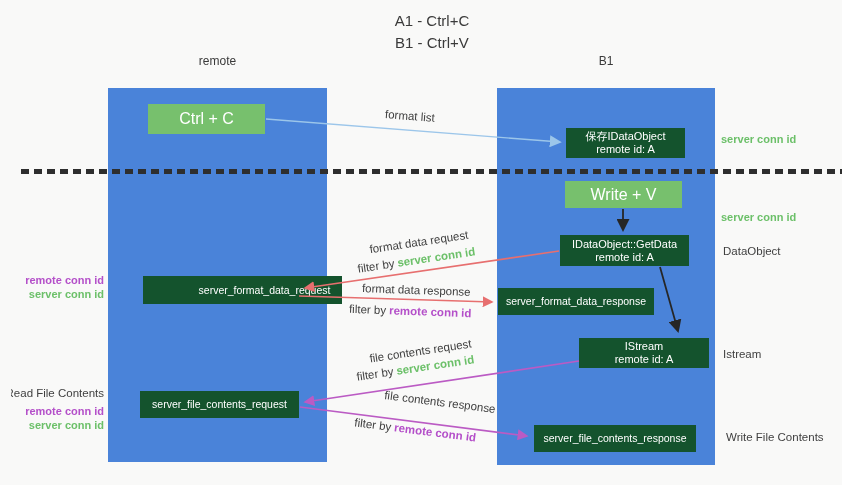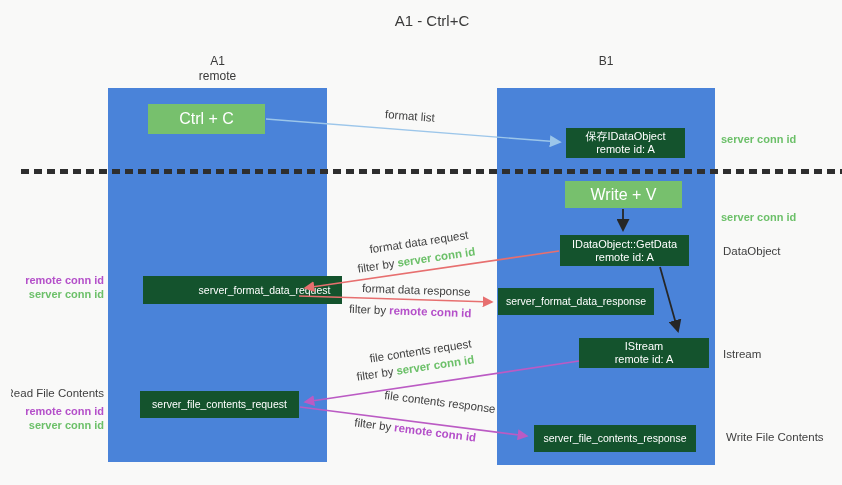--- a/index.html
+++ b/index.html
@@ -29,24 +29,24 @@
   .rlbl { position:absolute; z-index:5; font-size:11.5px; white-space:nowrap; color:#3f3f3f; }
   .rlbl.bold-green { color:#6cc069; font-weight:bold; font-size:11px; }
 </style>
 </head>
 <body>
 
 <div class="stage">
 
   <div class="title">
     <div>A1 - Ctrl+C</div>
+    <div>B1 - Ctrl+V</div>
   </div>
 
   <div class="colhead" style="left:97px;width:219px;">
-    <div>A1</div>
     <div>remote</div>
   </div>
   <div class="colhead" style="left:486px;width:218px;">
     <div>B1</div>
   </div>
 
   <div class="col" style="left:97px;top:88px;width:219px;height:374px;"></div>
   <div class="col" style="left:486px;top:88px;width:218px;height:377px;"></div>
 
   <div class="dots"></div>

